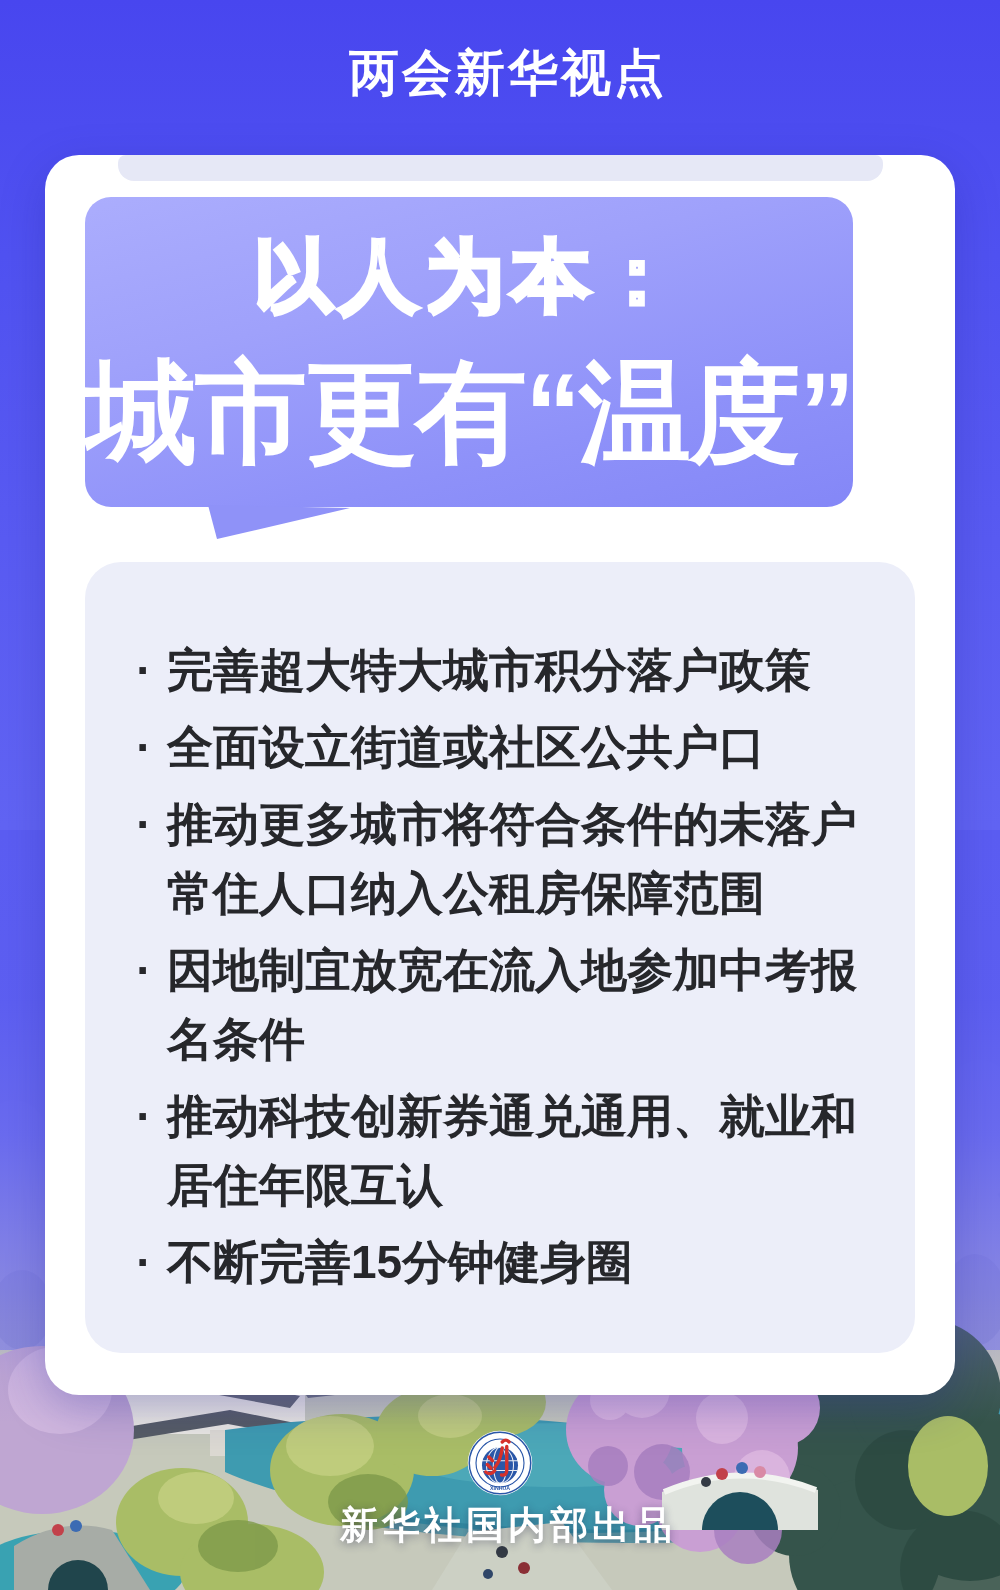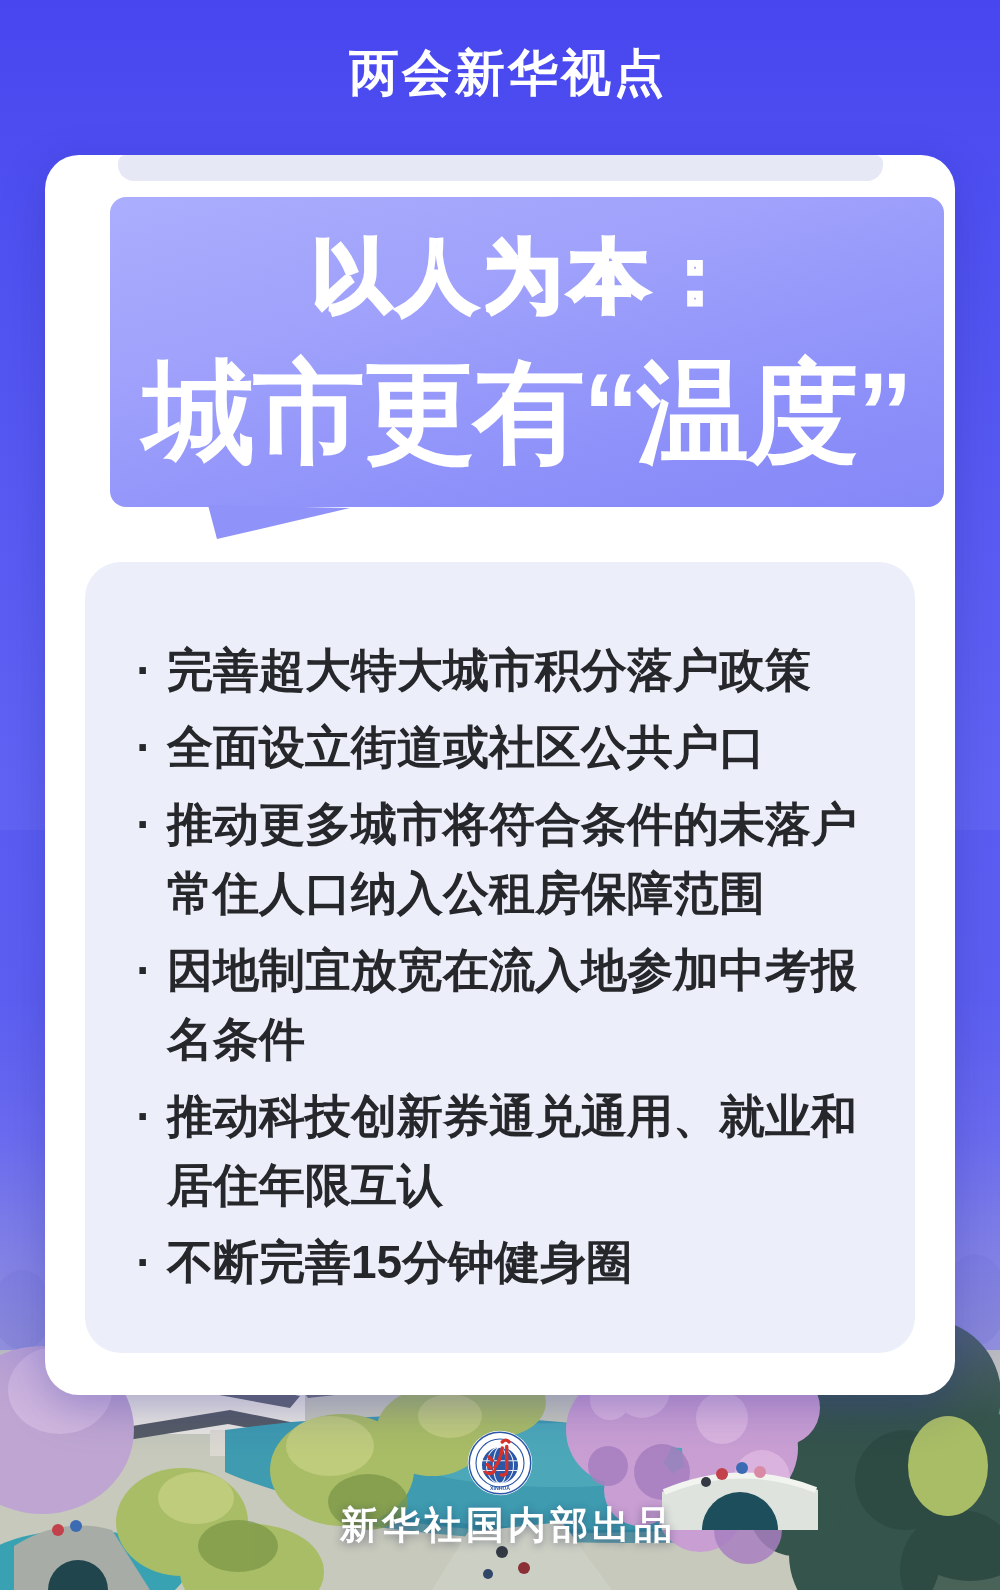--- a/index.html
+++ b/index.html
@@ -36,24 +36,23 @@
     position:absolute;left:45px;top:155px;width:910px;height:1240px;z-index:3;
     background:#ffffff;border-radius:34px;
     box-shadow:0 14px 44px rgba(35,35,150,.28);
   }
   .top-strip{
     position:absolute;left:73px;top:0;width:765px;height:26px;
     background:#e6e8f6;border-radius:8px 8px 16px 16px;
   }
   
   .bubble{
-    position:absolute;left:40px;top:42px;width:834px;height:310px;
-    border-radius:16px;
+    position:absolute;left:40px;top:42px;width:768px;height:310px;
+    border-radius:26px;
     background:linear-gradient(165deg,#abadfd 0%,#9fa1fb 35%,#8e91f9 72%,#8487f7 100%);
-    margin-left:25px;
   }
   .bubble-tail{position:absolute;left:160px;top:350px;width:150px;height:38px;}
   .title-line1{
     margin:28px 0 0 0;text-align:center;
     font-size:78px;font-weight:700;letter-spacing:8px;
     color:transparent;-webkit-text-stroke:4.5px #ffffff;
   }
   .title-line2{
     margin:8px 0 0 0;text-align:center;
     font-size:112px;font-weight:700;letter-spacing:-2px;color:#ffffff;

